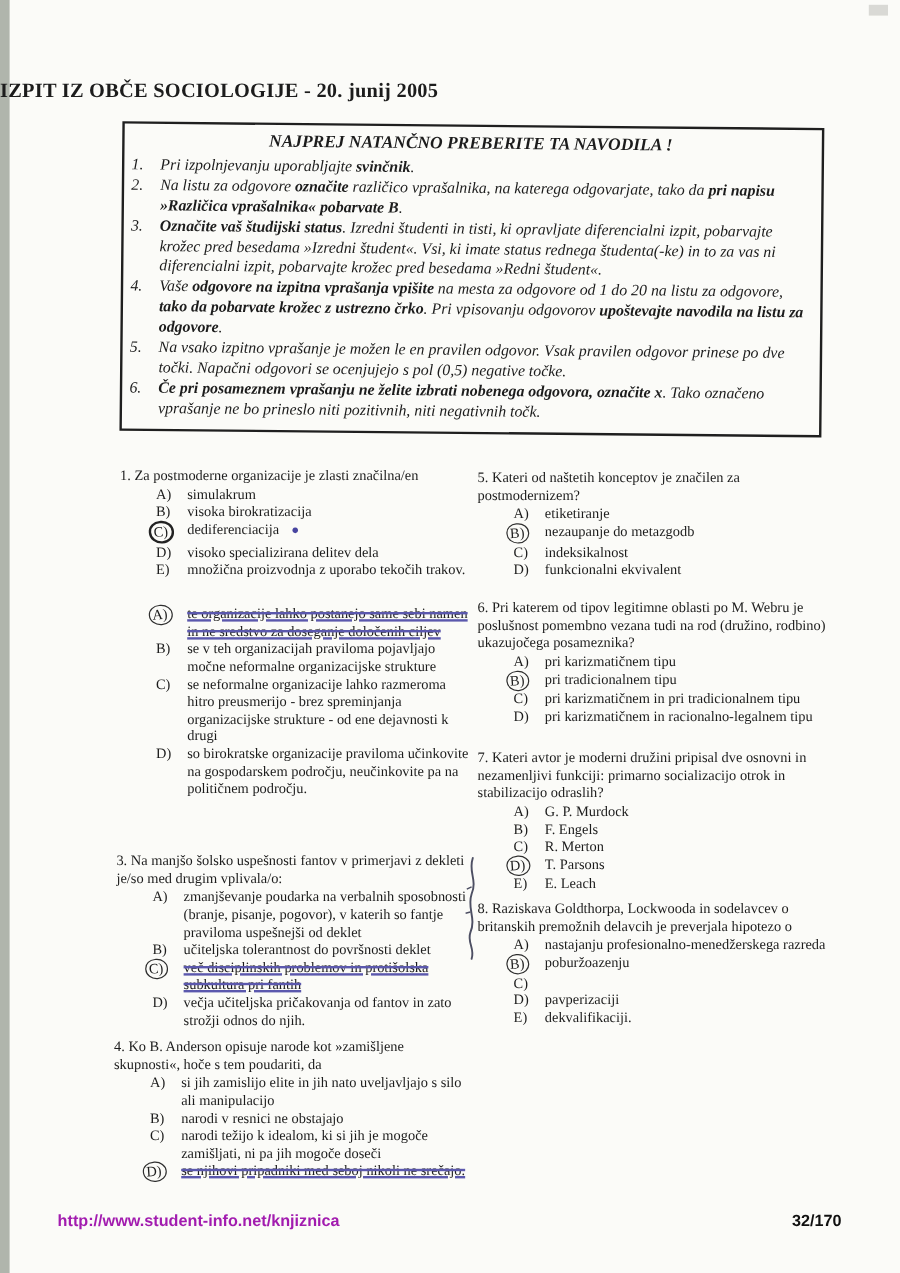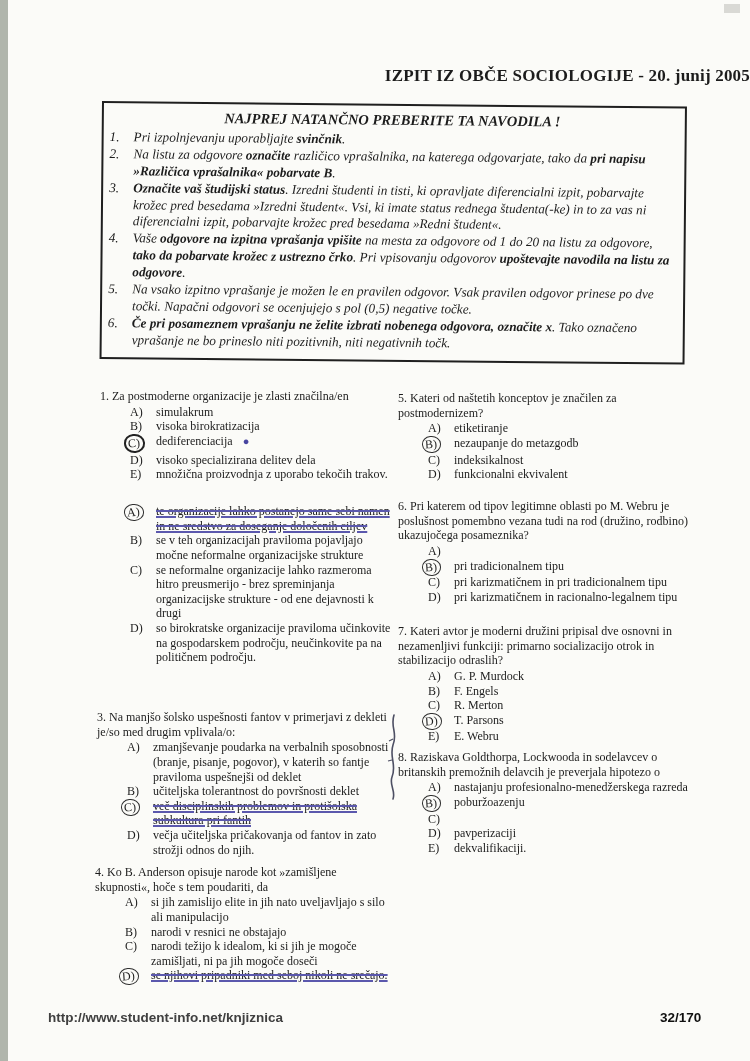--- a/index.html
+++ b/index.html
@@ -4,21 +4,21 @@
 <style>
   html,body{margin:0;padding:0;}
   body{
     width:750px;height:1061px;position:relative;overflow:hidden;
     background:#fbfbf8;
     font-family:"Liberation Serif", serif;color:#1c1c1c;
   }
   .scan-band-left{position:absolute;left:0;top:0;width:8px;height:1061px;background:#b0b5ac;}
   .scan-smudge{position:absolute;left:724px;top:4px;width:16px;height:9px;background:#d9d9d5;}
   .page-title{
-    position:absolute;top:66px;left:0;width:750px;text-align:right;
+    position:absolute;top:66px;left:0;width:750px;text-align:left;
     font-weight:bold;font-size:17px;letter-spacing:0.2px;
   }
   .instructions{
     position:absolute;left:102px;top:101px;width:585px;box-sizing:border-box;
     border:2.5px solid #1f1f1f;padding:4px 10px 8px 6px;
     transform:rotate(0.55deg);transform-origin:0 0;
   }
   .instructions-heading{
     text-align:center;font-weight:bold;font-style:italic;font-size:14.5px;margin:2px 0 3px;
   }
@@ -46,21 +46,21 @@
   .q2{left:100px;top:476px;width:296px;}
   .q3{left:97px; top:682px;width:298px;}
   .q4{left:95px; top:837px;width:296px;}
   .q5{left:398px;top:363px;width:292px;}
   .q6{left:398px;top:471px;width:294px;}
   .q7{left:398px;top:596px;width:292px;}
   .q8{left:398px;top:722px;width:300px;}
   .margin-squiggle{position:absolute;left:387px;top:713px;width:14px;height:90px;}
   .footer-url{
     position:absolute;left:48px;top:1010px;
-    font-family:"Liberation Sans", sans-serif;font-weight:bold;font-size:13.5px;color:#404040;
+    font-family:"Liberation Sans", sans-serif;font-weight:bold;font-size:13.5px;color:#a21caf;
   }
   .footer-page{
     position:absolute;left:660px;top:1010px;
     font-family:"Liberation Sans", sans-serif;font-weight:bold;font-size:13.5px;color:#101010;text-align:center;
   }
 </style>
 </head>
 <body>
 
 <div class="scan-band-left"></div>
@@ -194,20 +194,21 @@
       </div>
       <div class="opt">
         <span class="opt-letter">D)</span>
         <span class="opt-text">funkcionalni ekvivalent</span>
       </div>
     </div>
     <div class="question q6">
       <div class="q-stem">6. Pri katerem od tipov legitimne oblasti po M. Webru je poslušnost pomembno vezana tudi na rod (družino, rodbino) ukazujočega posameznika?</div>
       <div class="opt">
         <span class="opt-letter">A)</span>
+        <span class="opt-text">pri karizmatičnem tipu</span>
       </div>
       <div class="opt">
         <span class="opt-letter"><span class="circle">B)</span></span>
         <span class="opt-text">pri tradicionalnem tipu</span>
       </div>
       <div class="opt">
         <span class="opt-letter">C)</span>
         <span class="opt-text">pri karizmatičnem in pri tradicionalnem tipu</span>
       </div>
       <div class="opt">
@@ -228,21 +229,21 @@
       <div class="opt">
         <span class="opt-letter">C)</span>
         <span class="opt-text">R. Merton</span>
       </div>
       <div class="opt">
         <span class="opt-letter"><span class="circle">D)</span></span>
         <span class="opt-text">T. Parsons</span>
       </div>
       <div class="opt">
         <span class="opt-letter">E)</span>
-        <span class="opt-text">E. Webru</span>
+        <span class="opt-text">E. Leach</span>
       </div>
     </div>
     <div class="question q8">
       <div class="q-stem">8. Raziskava Goldthorpa, Lockwooda in sodelavcev o britanskih premožnih delavcih je preverjala hipotezo o</div>
       <div class="opt">
         <span class="opt-letter">A)</span>
         <span class="opt-text">nastajanju profesionalno-menedžerskega razreda</span>
       </div>
       <div class="opt">
         <span class="opt-letter"><span class="circle">B)</span></span>

